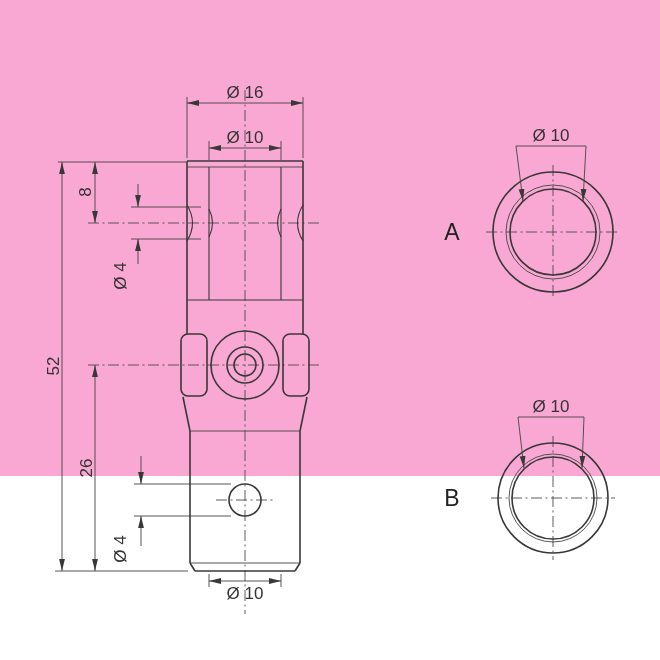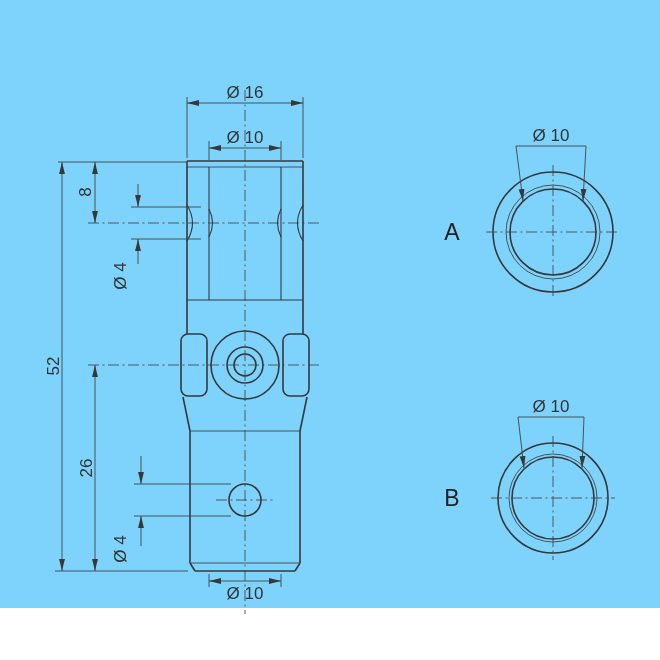--- a/index.html
+++ b/index.html
@@ -3,21 +3,21 @@
 <meta charset="utf-8">
 <style>
   html,body{
     margin:0;
     padding:0;
     background:#ffffff;
     width:660px;
     height:660px;
     font-family:"Liberation Sans", sans-serif;
   }
-  .stage{position:relative;width:660px;height:608px;background:#7dd3fc;}
+  .stage{position:relative;width:660px;height:476px;background:#f9a8d4;}
   svg{display:block;}
   .outline{fill:none;stroke:#383838;stroke-width:1.6;}
   .medline{fill:none;stroke:#383838;stroke-width:1.1;}
   .thin{fill:none;stroke:#444444;stroke-width:0.9;}
   .cl{fill:none;stroke:#4a4a4a;stroke-width:0.9;stroke-dasharray:11 3.5 2 3.5;}
   .dimtext{fill:#333333;font-size:17px;font-family:"Liberation Sans", sans-serif;}
   .viewlabel{fill:#222222;font-size:23px;font-family:"Liberation Sans", sans-serif;}
 </style>
 </head>
 <body>

